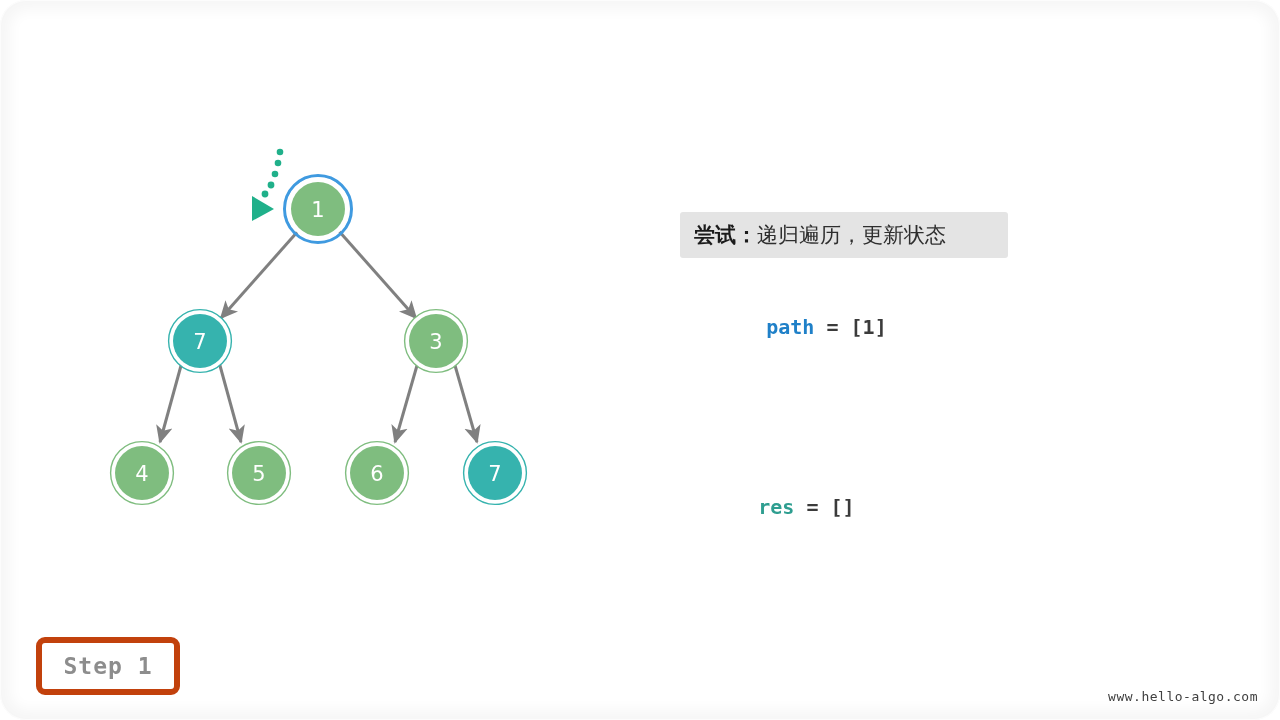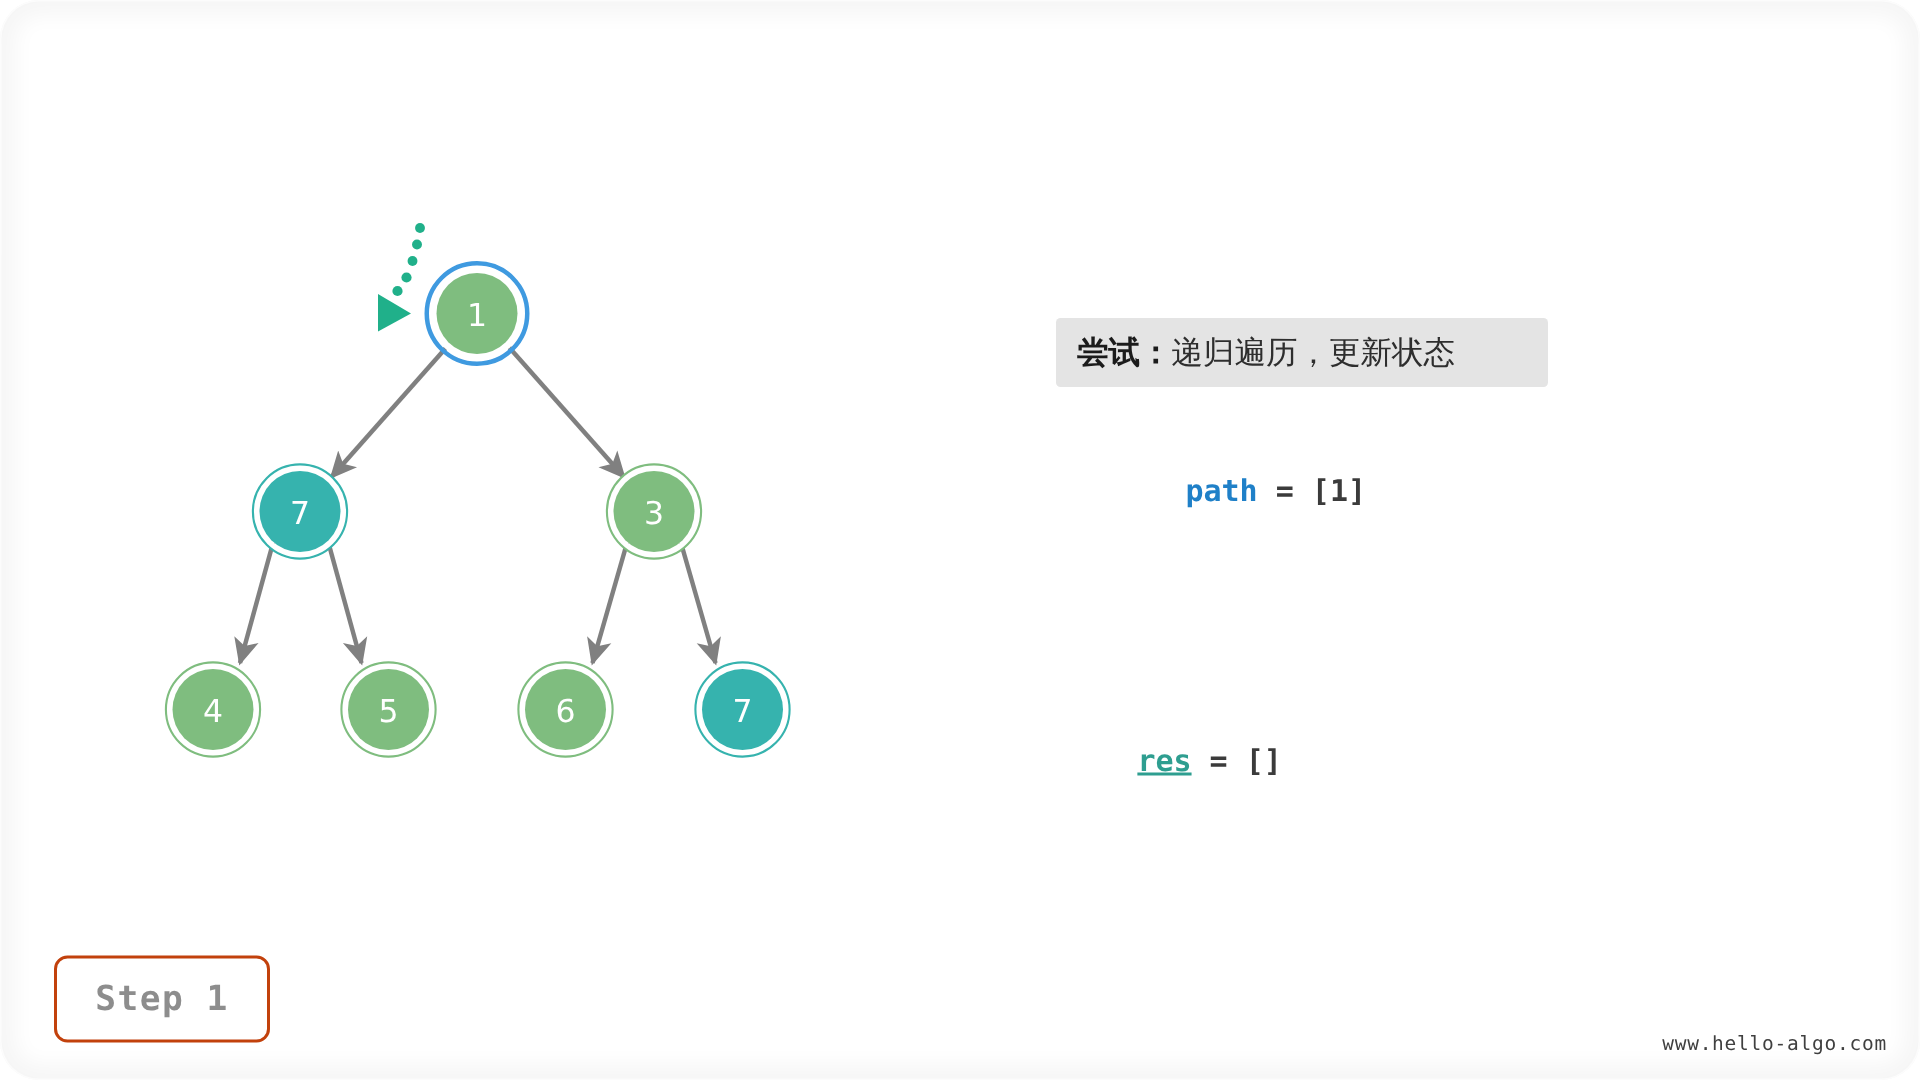--- a/index.html
+++ b/index.html
@@ -49,21 +49,21 @@
     font-size: 21px;
     fill: #ffffff;
     text-anchor: middle;
     dominant-baseline: central;
     user-select: none;
   }
 
   
   #info-panel {
     position: absolute;
-    left: 718px;
+    left: 694px;
     top: 212px;
     width: 520px;
   }
 
   .info-line {
     height: 46px;
     line-height: 46px;
     font-size: 21px;
     color: #2e2e2e;
     white-space: nowrap;
@@ -91,37 +91,37 @@
     font-family: "DejaVu Sans Mono", monospace;
     font-size: 20px;
     font-weight: bold;
     color: #3b3b3b;
     white-space: pre;
     height: 46px;
     line-height: 46px;
   }
 
   .code-line .var-path { color: #1f80c8; }
-  .code-line .var-res  { color: #2e9e90; text-decoration: underline; }
+  .code-line .var-res  { color: #2e9e90; }
   .code-line .plain    { color: #3b3b3b; font-weight: bold; }
 
   #res-row {
     position: absolute;
     left: 686px;
     top: 438px;
   }
 
   
   #step-badge {
     position: absolute;
     left: 36px;
     top: 637px;
     width: 144px;
     height: 58px;
-    border: 2px solid #c2410c;
+    border: 6px solid #c2410c;
     border-radius: 9px;
     background: #ffffff;
     display: flex;
     align-items: center;
     justify-content: center;
     box-sizing: border-box;
   }
 
   #step-badge span {
     font-family: "DejaVu Sans Mono", monospace;

